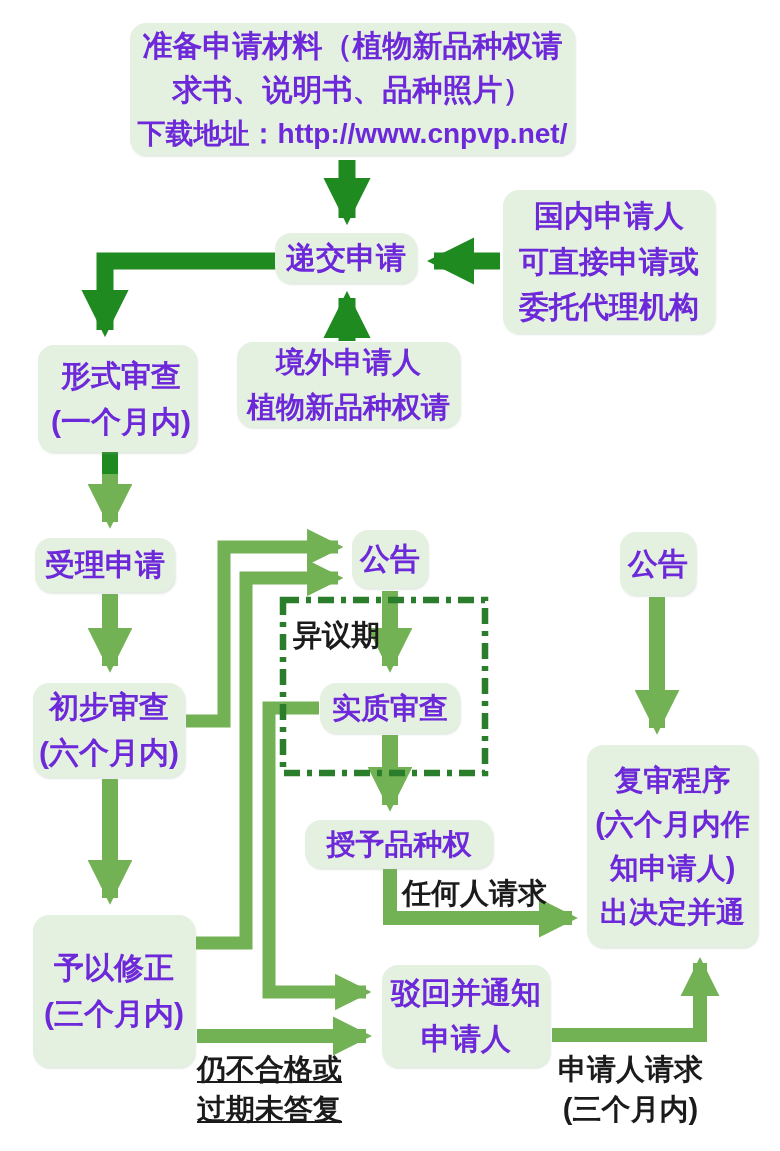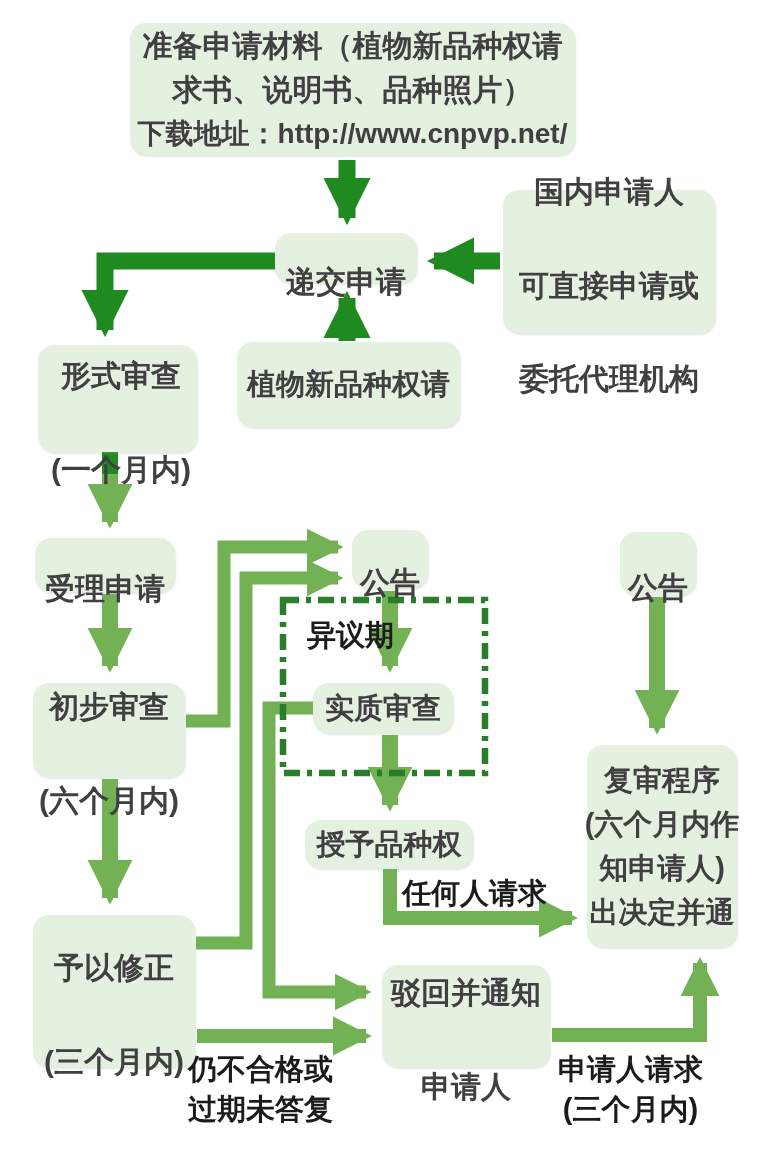--- a/index.html
+++ b/index.html
@@ -10,27 +10,27 @@
     font-family:"Liberation Sans","DejaVu Sans",sans-serif;
     overflow:hidden;
   }
   .arrows{position:absolute;left:0;top:0;width:780px;height:1151px;}
   .node{
     position:absolute;
     background:#e4f0e0;
     border-radius:16px;
     display:flex;flex-direction:column;
     justify-content:center;align-items:center;
-    color:#404040;
+    color:#6d28d9;
     font-weight:700;
     text-align:center;
     box-shadow:1px 2px 2px rgba(140,170,140,0.25);
   }
   .node .ln{line-height:1.52;white-space:nowrap;}
-  .fs30 .ln{font-size:30px;margin-top:48px;}
+  .fs30 .ln{font-size:30px;}
   .fs29 .ln{font-size:29px;}
   .prepare .ln{font-size:30px;line-height:1.47;}
   .prepare .ln.url{font-size:28px;}
   .lbl{
     position:absolute;
     color:#1b1b1b;font-weight:700;font-size:29px;
     text-align:center;line-height:1.38;white-space:nowrap;
   }
 </style>
 </head>
@@ -80,20 +80,21 @@
     <div class="ln">递交申请</div>
   </div>
 
   <div class="node fs30" style="left:503px;top:190px;width:212px;height:143px;">
     <div class="ln">国内申请人</div>
     <div class="ln">可直接申请或</div>
     <div class="ln">委托代理机构</div>
   </div>
 
   <div class="node fs29" style="left:237px;top:342px;width:223px;height:85px;">
+    <div class="ln">境外申请人</div>
     <div class="ln">植物新品种权请</div>
   </div>
 
   <div class="node fs30" style="left:38px;top:345px;width:152px;height:107px;padding-left:7px;">
     <div class="ln">形式审查</div>
     <div class="ln">(一个月内)</div>
   </div>
 
   <div class="node fs30" style="left:33px;top:683px;width:152px;height:94px;">
     <div class="ln">初步审查</div>
@@ -105,50 +106,50 @@
   </div>
 
   <div class="node fs30" style="left:352px;top:530px;width:76px;height:58px;">
     <div class="ln">公告</div>
   </div>
 
   <div class="node fs30" style="left:620px;top:532px;width:76px;height:63px;">
     <div class="ln">公告</div>
   </div>
 
-  <div class="node fs29" style="left:313px;top:683px;width:140px;height:50px;">
+  <div class="node fs29" style="left:320px;top:683px;width:140px;height:50px;">
     <div class="ln">实质审查</div>
   </div>
 
-  <div class="node fs29" style="left:305px;top:820px;width:168px;height:48px;">
+  <div class="node fs29" style="left:305px;top:820px;width:188px;height:48px;">
     <div class="ln">授予品种权</div>
   </div>
 
-  <div class="node fs29" style="left:587px;top:745px;width:150px;height:202px;">
+  <div class="node fs29" style="left:587px;top:745px;width:171px;height:202px;">
     <div class="ln">复审程序</div>
     <div class="ln">(六个月内作</div>
     <div class="ln">知申请人)</div>
     <div class="ln">出决定并通</div>
   </div>
 
   <div class="node fs30" style="left:33px;top:915px;width:162px;height:152px;">
     <div class="ln">予以修正</div>
     <div class="ln">(三个月内)</div>
   </div>
 
   <div class="node fs30" style="left:382px;top:965px;width:168px;height:102px;">
     <div class="ln">驳回并通知</div>
     <div class="ln">申请人</div>
   </div>
 
-  <div class="lbl" style="left:307px;top:615px;">异议期</div>
+  <div class="lbl" style="left:293px;top:615px;">异议期</div>
 
   <div class="lbl" style="left:402px;top:873px;">任何人请求</div>
 
-  <div class="lbl" style="left:188px;top:1049px;">
+  <div class="lbl" style="left:197px;top:1049px;text-decoration:underline;">
     <div>仍不合格或</div>
     <div>过期未答复</div>
   </div>
 
   <div class="lbl" style="left:558px;top:1049px;">
     <div>申请人请求</div>
     <div>(三个月内)</div>
   </div>
 
 </div>

